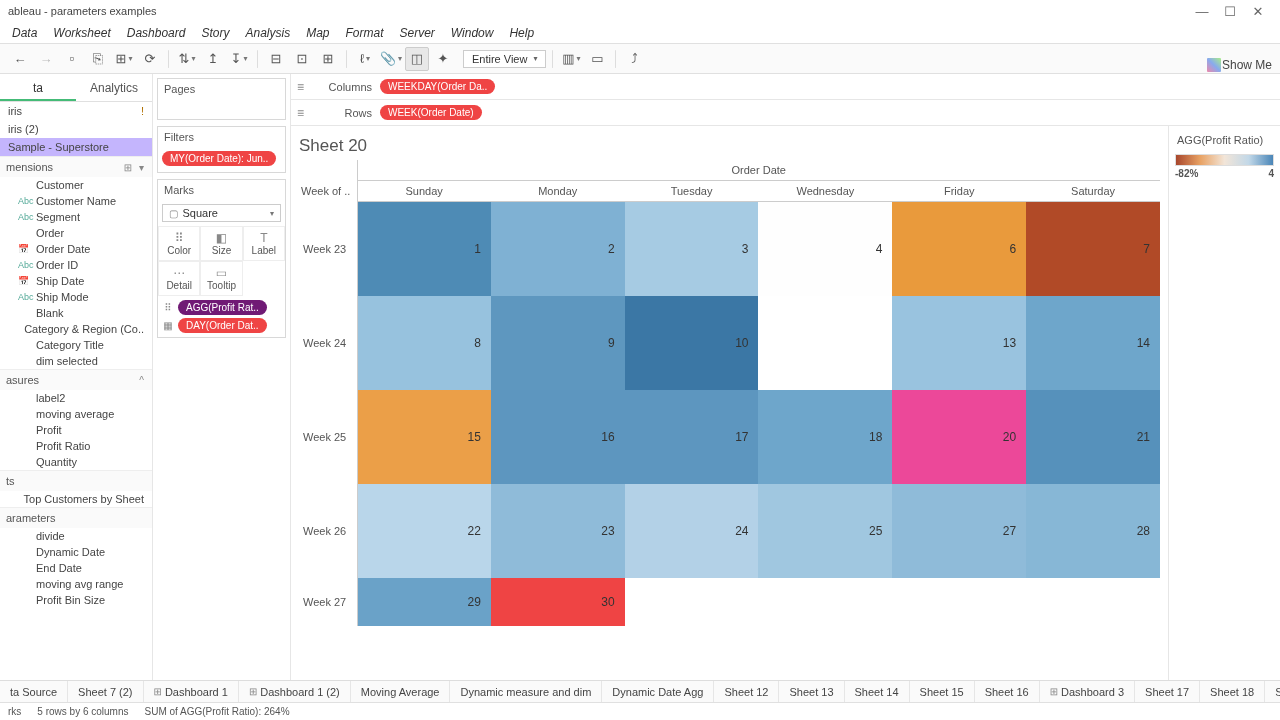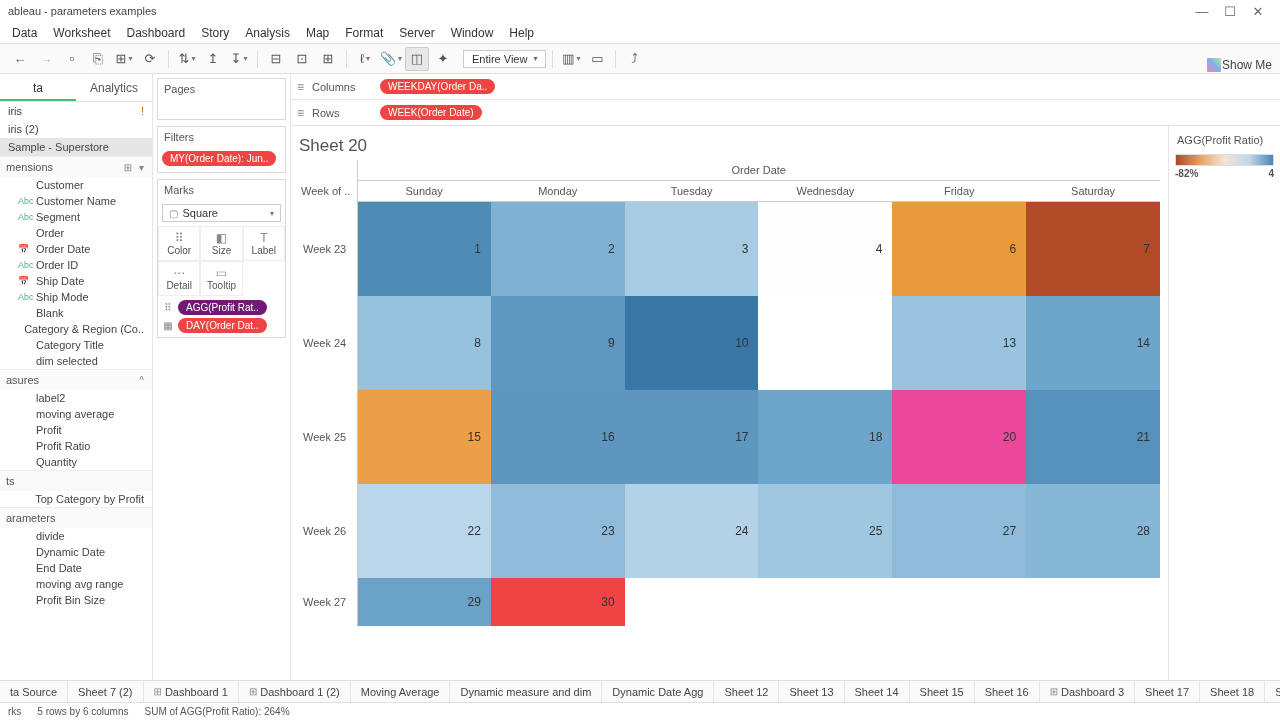--- a/index.html
+++ b/index.html
@@ -1,37 +1,37 @@
 <!DOCTYPE html>
 <html><head>
 <meta charset="utf-8">
 <style>
 * { box-sizing: border-box; margin: 0; padding: 0; font-family: 'Segoe UI', Arial, sans-serif; }
 body { background: #fff; font-size: 11px; color: #333; overflow: hidden; width: 1280px; height: 720px; }
 .titlebar { height: 22px; display: flex; align-items: center; padding: 0 8px; background: #fff; font-size: 11px; color: #444; }
 .titlebar .spacer { flex: 1; }
 .titlebar .winbtn { width: 28px; text-align: center; font-size: 13px; color: #666; }
-.menubar { height: 22px; display: flex; align-items: center; padding: 0 4px; background: #fff; border-bottom: 1px solid #e0e0e0; }
+.menubar { height: 22px; display: flex; align-items: center; padding: 0 4px; background: #fff; border-bottom: 1px solid #e0e0e0; font-style: italic; }
 .menubar .mi { padding: 0 8px; font-size: 12px; color: #333; }
 .toolbar { height: 30px; display: flex; align-items: center; padding: 0 8px; background: #fafafa; border-bottom: 1px solid #e0e0e0; gap: 2px; }
 .tbtn { width: 24px; height: 24px; display: flex; align-items: center; justify-content: center; font-size: 13px; color: #555; border-radius: 2px; }
 .tbtn.sep { width: 1px; background: #ddd; height: 18px; margin: 0 4px; }
 .tbtn.dd::after { content:'▾'; font-size:8px; margin-left:2px; color:#777; }
 .tbtn.pressed { background:#e8e8e8; border:1px solid #ccc; }
 .viewsel { padding: 2px 8px; border:1px solid #ccc; background:#fff; font-size:11px; display:flex; align-items:center; gap:6px; margin-left:6px;justify-content:center; }
 .viewsel::after { content:'▾'; font-size:8px; color:#666; }
 .showme { margin-left:auto; display:flex; align-items:center; gap:1px; font-size:12px; color:#444;margin-top:12px; }
 .showme .icon { width:14px; height:14px; background:linear-gradient(45deg,#e8a,#8ae,#ae8); border-radius:1px; }
 .main { display:flex; height: calc(720px - 22px - 22px - 30px - 22px - 18px); }
 .datapane { width:153px; border-right:1px solid #e6e6e6; display:flex; flex-direction:column; overflow:hidden; }
 .tabrow { display:flex; border-bottom:1px solid #e0e0e0; height:28px; }
 .tabrow .tab { flex:1; text-align:center; line-height:28px; font-size:12px; color:#555; }
 .tabrow .tab.active { border-bottom:2px solid #4b7; color:#333;text-align:center; }
 .dsrow { padding:3px 8px; font-size:11px; color:#444; display:flex; align-items:center; }
-.dsrow.active { background:#e5e5e5; }
+.dsrow.active { background:#c4b5fd; }
 .dsrow .warn { margin-left:auto; color:#b07000; }
 .sechdr { display:flex; align-items:center; padding:4px 6px; font-size:11px; color:#555; border-top:1px solid #eee; background:#fafafa; }
 .sechdr .carets { margin-left:auto; font-size:10px; color:#888; letter-spacing:2px;}
 .fieldlist { overflow-y:auto; }
 .fitem { display:flex; align-items:center; padding:2px 8px 2px 18px; font-size:11px; color:#444; white-space:nowrap; overflow:hidden; text-overflow:ellipsis; gap:4px;}
 .fitem .ficon { width:14px; font-size:9px; color:#5a9; }
 .cardpane { width:138px; display:flex; flex-direction:column; gap:6px; padding:4px; border-right:1px solid #e6e6e6; }
 .card { border:1px solid #d8d8d8; background:#fff; }
 .cardtitle { padding:4px 6px; font-size:11px; color:#555; }
 .pill { display:inline-block; background:#ef4444; color:#fff; border-radius:10px; padding:2px 8px; font-size:10px; white-space:nowrap; overflow:hidden; max-width:100%; text-overflow:ellipsis; }
@@ -42,21 +42,21 @@
 .markselect::after { content:'▾'; font-size:8px; color:#777; margin-left:auto;}
 .markgrid { display:grid; grid-template-columns:1fr 1fr 1fr; }
 .markcell { border:1px solid #eee; text-align:center; padding:4px 2px; font-size:10px; color:#555; }
 .markcell .mi-ico { font-size:12px; color:#888; display:block; }
 .markpills { padding:4px; display:flex; flex-direction:column; gap:3px; }
 .mpillrow { display:flex; align-items:center; gap:4px; }
 .mpillrow .lead { width:12px; text-align:center; font-size:10px; color:#888; }
 .shelves { display:flex; flex-direction:column; }
 .shelf { display:flex; align-items:center; height:26px; border-bottom:1px solid #e6e6e6; padding:0 6px; gap:8px; }
 .shelf .icon { color:#888; font-size:12px; }
-.shelf .label { font-size:11px; color:#555; width:60px; }
+.shelf .label { font-size:11px; color:#555; width:60px;text-align:right; }
 .vizarea { flex:1; display:flex; flex-direction:column; overflow:hidden; }
 .sheettitle { padding:10px 0 4px 8px; font-size:17px; color:#555; font-weight:300; }
 .calendar { flex:1; position:relative; padding:0 8px 8px 8px; overflow:hidden; }
 .caltable { width:100%; border-collapse:collapse; table-layout:fixed;}
 .caltable th { font-size:11px; font-weight:normal; color:#555; padding:4px 2px; text-align:center; border-bottom:1px solid #ccc;}
 .caltable th.rowhdr { text-align:left; width:58px; border-right:1px solid #ccc; border-bottom:none;}
 .caltable td.rowlabel { font-size:11px; color:#555; padding:0 4px; border-right:1px solid #ccc; text-align:left; vertical-align:middle; height:94px;}
 .caltable td.cell { padding:0; position:relative; height:94px; vertical-align:top; text-align:right; }
 .caltable td.cell .val { position:absolute; top:50%; right:10px; transform:translateY(-50%); font-size:12px; color:#333; }
 .caltable .suphdr { font-size:11px; color:#555; text-align:center; }
@@ -218,21 +218,21 @@
           <span class="ficon"></span>
           <span>Quantity</span>
         </div>
       </div>
     <div class="sechdr">
         <span>ts</span>
       </div>
     <div id="sets-list" class="fieldlist">
         <div class="fitem">
           <span class="ficon"></span>
-          <span>Top Category by Profit</span>
+          <span>Top Customers by Sheet</span>
         </div>
       </div>
     <div class="sechdr">
         <span>arameters</span>
       </div>
     <div id="param-list" class="fieldlist">
         <div class="fitem">
           <span class="ficon"></span>
           <span>divide</span>
         </div>

